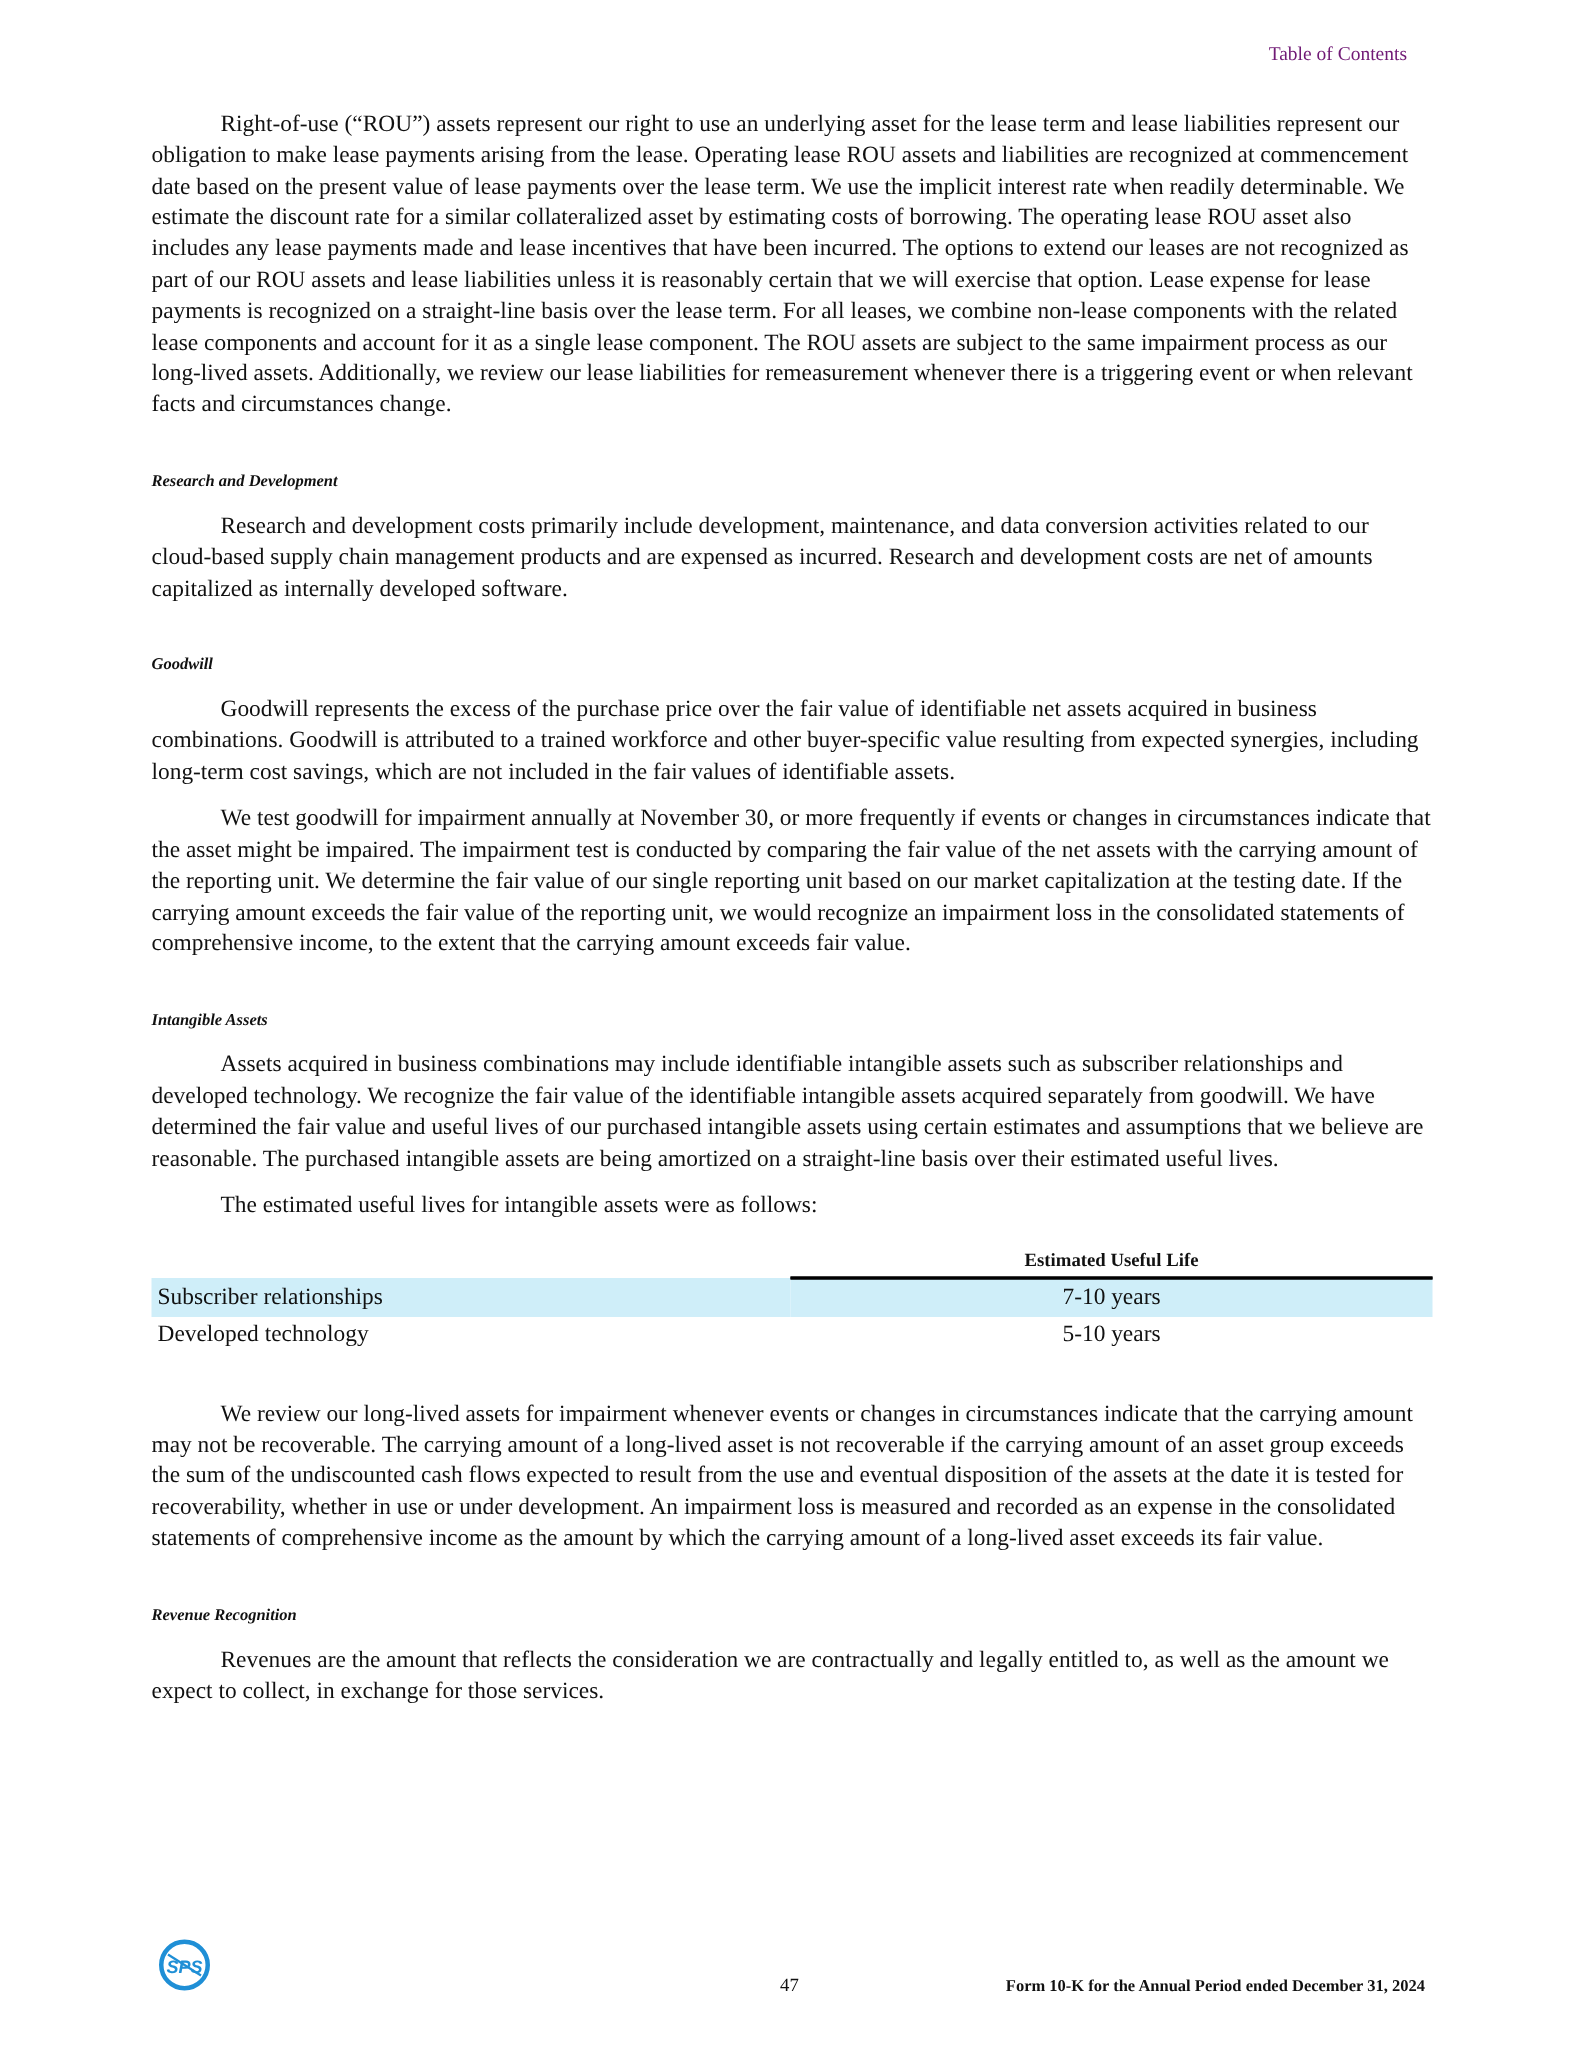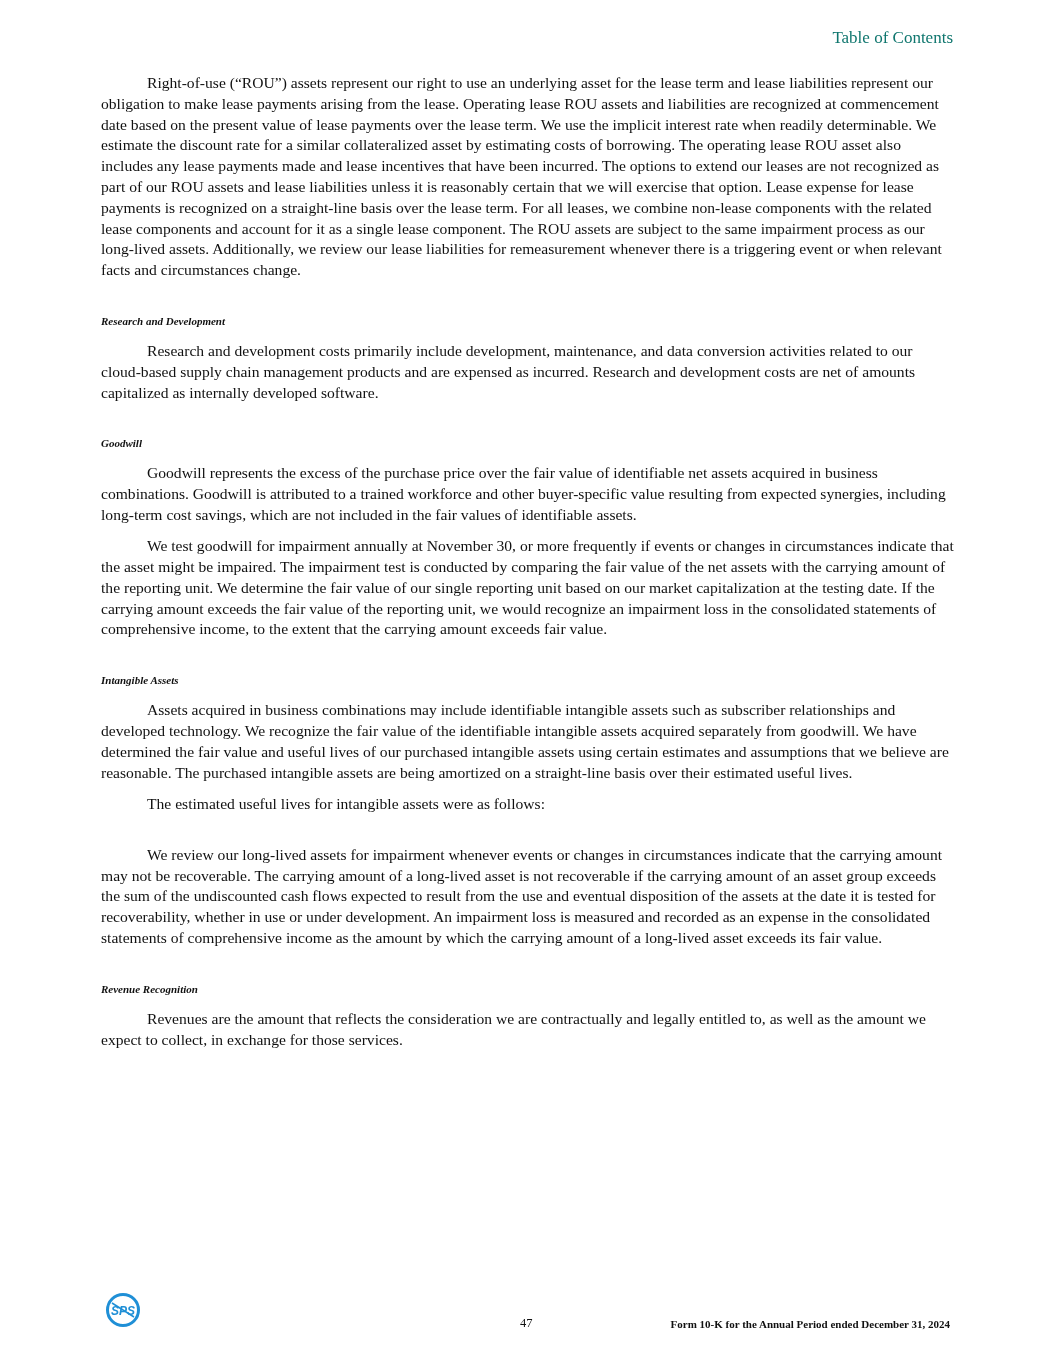--- a/index.html
+++ b/index.html
@@ -7,23 +7,23 @@
       width: 1055px;
       height: 1365px;
       position: relative;
       font-family: "Liberation Serif", "DejaVu Serif", serif;
       color: #111111;
       overflow: hidden;
     }
     .toc-link {
       position: absolute;
       top: 28px;
-      right: 102px;
-      font-size: 17px;
-      color: #0f766e;
+      right: 117px;
+      font-size: 13px;
+      color: #701a75;
       text-decoration: none;
     }
     .content {
       position: absolute;
       left: 101px;
       top: 73px;
       width: 854px;
     }
     p {
       margin: 0;
@@ -117,20 +117,38 @@
     <h3>Goodwill</h3>
     <p>Goodwill represents the excess of the purchase price over the fair value of identifiable net assets acquired in business combinations. Goodwill is attributed to a trained workforce and other buyer-specific value resulting from expected synergies, including long-term cost savings, which are not included in the fair values of identifiable assets.</p>
     <p>We test goodwill for impairment annually at November 30, or more frequently if events or changes in circumstances indicate that the asset might be impaired. The impairment test is conducted by comparing the fair value of the net assets with the carrying amount of the reporting unit. We determine the fair value of our single reporting unit based on our market capitalization at the testing date. If the carrying amount exceeds the fair value of the reporting unit, we would recognize an impairment loss in the consolidated statements of comprehensive income, to the extent that the carrying amount exceeds fair value.</p>
   </div>
 
   <div class="section">
     <h3>Intangible Assets</h3>
     <p>Assets acquired in business combinations may include identifiable intangible assets such as subscriber relationships and developed technology. We recognize the fair value of the identifiable intangible assets acquired separately from goodwill. We have determined the fair value and useful lives of our purchased intangible assets using certain estimates and assumptions that we believe are reasonable. The purchased intangible assets are being amortized on a straight-line basis over their estimated useful lives.</p>
     <p>The estimated useful lives for intangible assets were as follows:</p>
 
+    <table class="lives">
+      <thead>
+        <tr>
+          <th></th>
+          <th class="hdr-underline">Estimated Useful Life</th>
+        </tr>
+      </thead>
+      <tbody>
+        <tr class="shaded">
+          <td class="label">Subscriber relationships</td>
+          <td class="value">7-10 years</td>
+        </tr>
+        <tr>
+          <td class="label">Developed technology</td>
+          <td class="value">5-10 years</td>
+        </tr>
+      </tbody>
+    </table>
   </div>
 
   <div class="section">
     <p>We review our long-lived assets for impairment whenever events or changes in circumstances indicate that the carrying amount may not be recoverable. The carrying amount of a long-lived asset is not recoverable if the carrying amount of an asset group exceeds the sum of the undiscounted cash flows expected to result from the use and eventual disposition of the assets at the date it is tested for recoverability, whether in use or under development. An impairment loss is measured and recorded as an expense in the consolidated statements of comprehensive income as the amount by which the carrying amount of a long-lived asset exceeds its fair value.</p>
   </div>
 
   <div class="section">
     <h3>Revenue Recognition</h3>
     <p>Revenues are the amount that reflects the consideration we are contractually and legally entitled to, as well as the amount we expect to collect, in exchange for those services.</p>
   </div>

